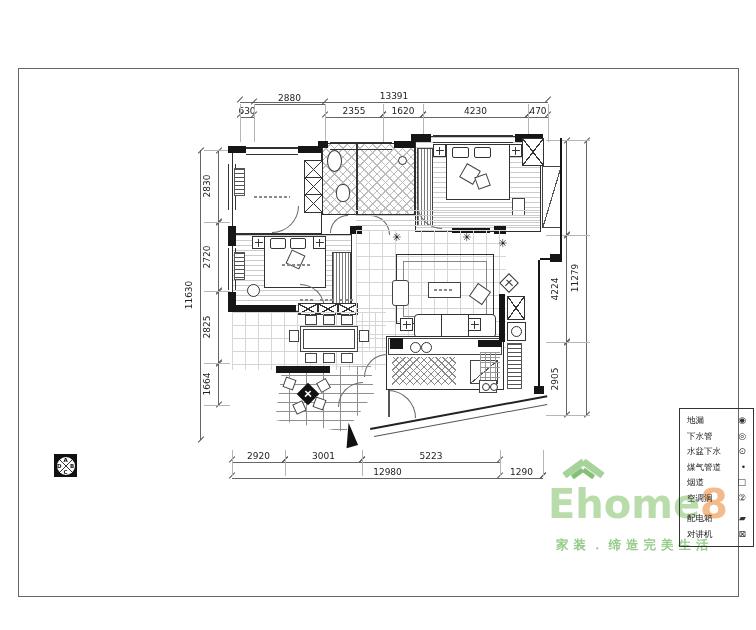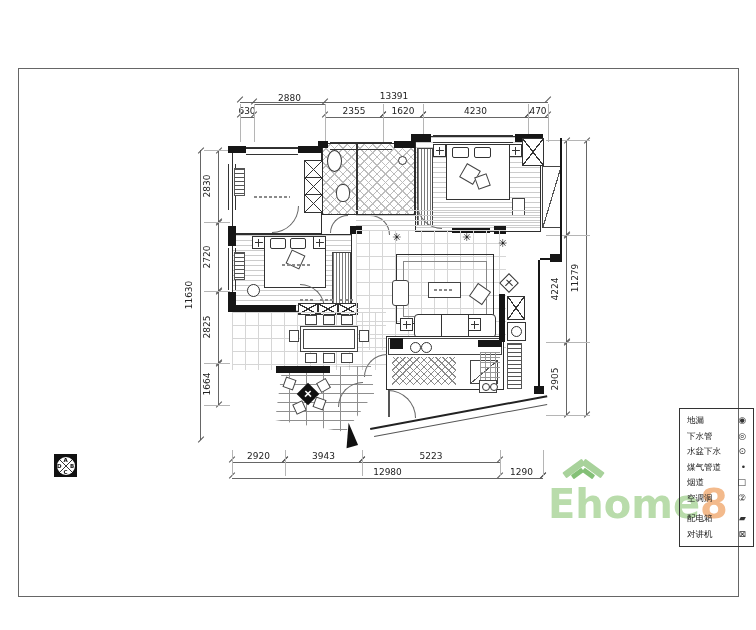--- a/index.html
+++ b/index.html
@@ -83,20 +83,21 @@
 </style>
 </head>
 <body>
 
 <div id="wmk">
   <div class="rb" style="left:14px;top:10px;width:24px;transform:rotate(-36deg)"></div>
   <div class="rb" style="left:33px;top:10px;width:24px;transform:rotate(36deg)"></div>
   <div class="rb2" style="left:23px;top:16px;width:13px;transform:rotate(-36deg)"></div>
   <div class="rb2" style="left:34px;top:16px;width:13px;transform:rotate(36deg)"></div>
   <div id="brand"><span>Ehome</span><span class="n8">8</span></div>
+  <div id="slogan">家装．缔造完美生活</div>
 </div>
 
 <div class="a" style="left:18px;top:68px;width:721px;height:529px;border:1.2px solid #666"></div>
 
 <div class="dimh" style="left:240px;top:102px;width:308px">
     <span class="dlbl">13391</span>
   </div>
 <div class="dimh" style="left:240px;top:117px;width:14px">
     <span class="dlbl">630</span>
   </div>
@@ -113,21 +114,21 @@
     <span class="dlbl">4230</span>
   </div>
 <div class="dimh" style="left:528px;top:117px;width:20px">
     <span class="dlbl">470</span>
   </div>
 
 <div class="dimh" style="left:232px;top:462px;width:53px">
     <span class="dlbl">2920</span>
   </div>
 <div class="dimh" style="left:285px;top:462px;width:77px">
-    <span class="dlbl">3943</span>
+    <span class="dlbl">3001</span>
   </div>
 <div class="dimh" style="left:362px;top:462px;width:138px">
     <span class="dlbl">5223</span>
   </div>
 <div class="dimh" style="left:500px;top:478px;width:43px">
     <span class="dlbl">1290</span>
   </div>
 <div class="dimh" style="left:232px;top:478px;width:311px">
     <span class="dlbl">12980</span>
   </div>

